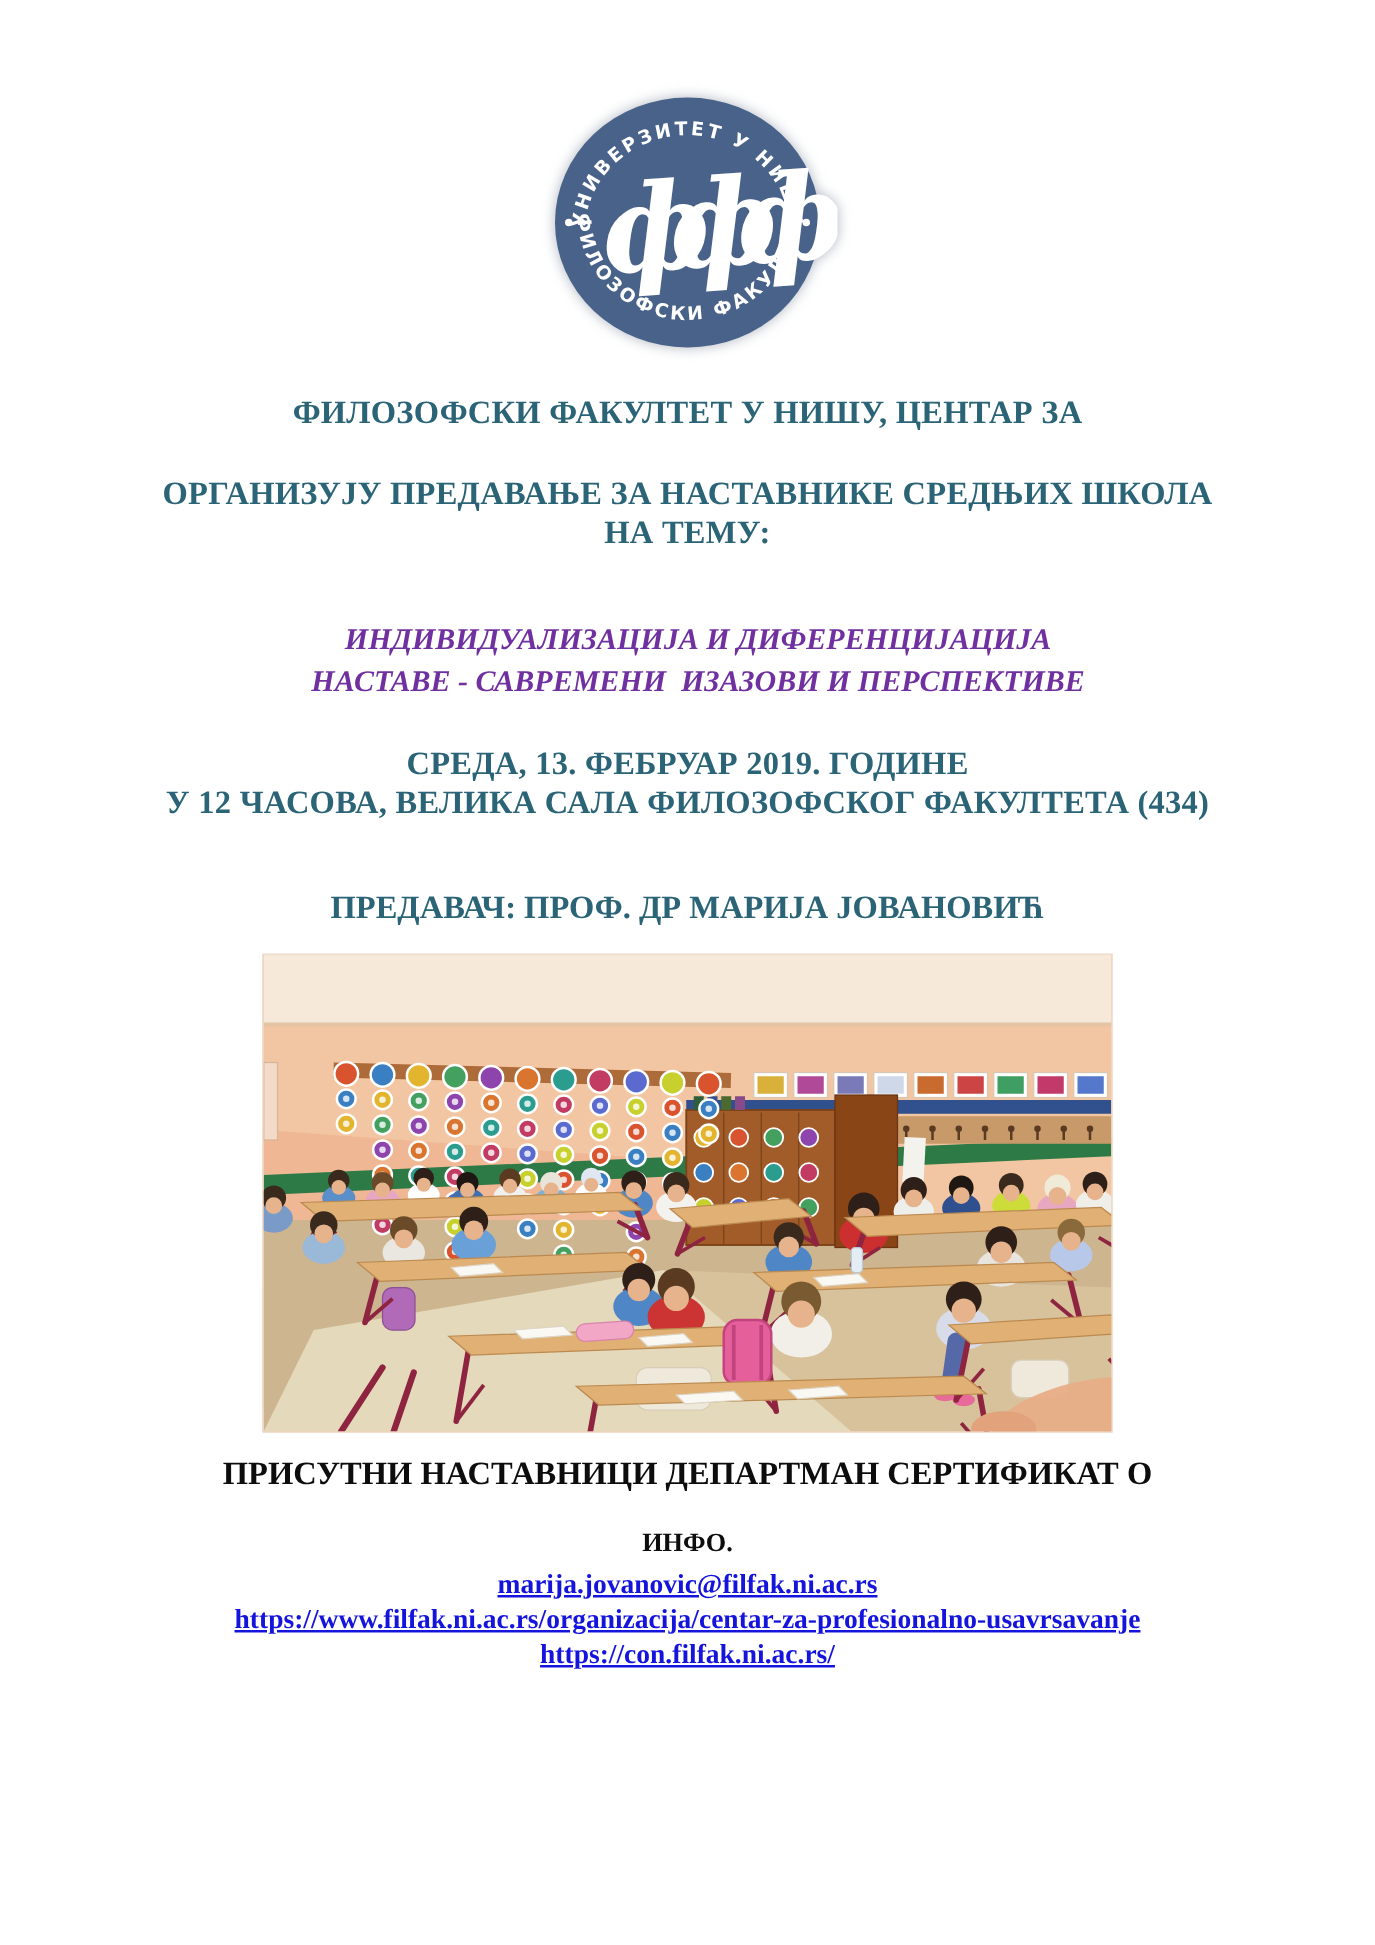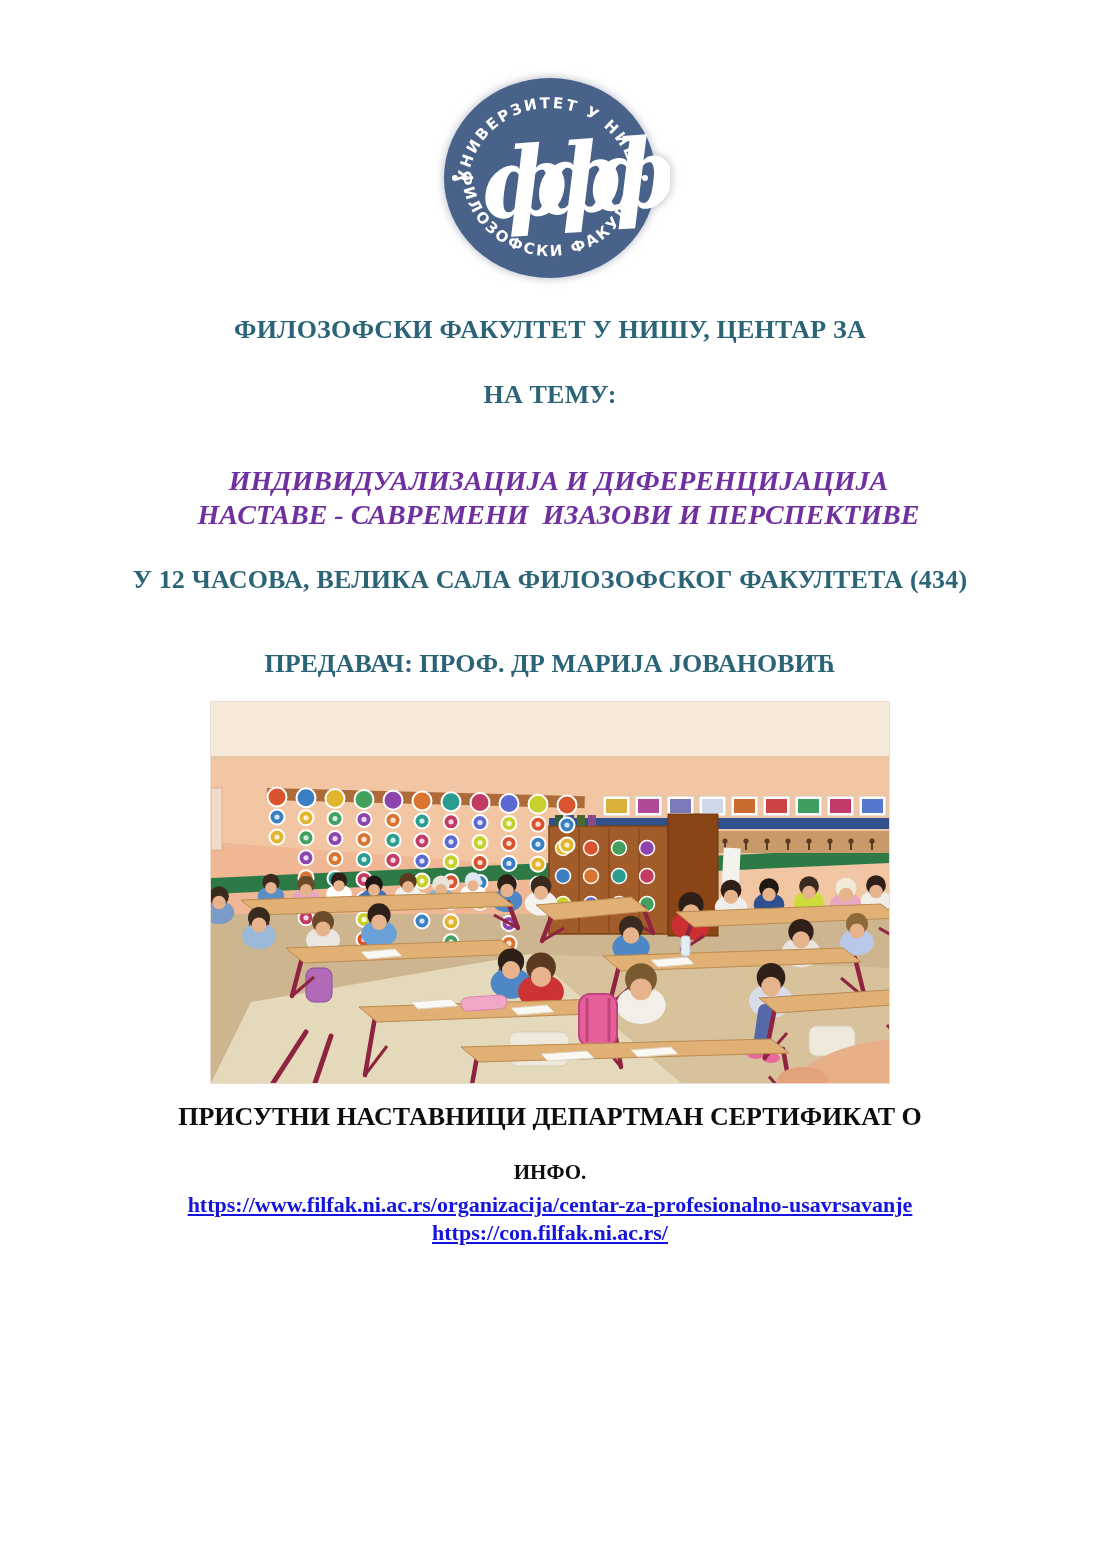--- a/index.html
+++ b/index.html
@@ -6,21 +6,21 @@
   body{width:1100px;height:1556px;font-family:"Liberation Serif",serif;color:#101010;}
   .doc{width:1100px;height:1556px;box-sizing:border-box;padding-top:66px;text-align:center;position:relative;overflow:hidden;}
   .ln{white-space:pre;}
   .logo-wrap{margin:0 auto 22px;width:240px;height:226px;}
   .logo-wrap svg{filter:drop-shadow(0 0 5px rgba(110,120,140,.55));}
   .ring-text{font-family:"DejaVu Sans",sans-serif;font-weight:bold;font-size:15px;letter-spacing:2.4px;fill:#ffffff;}
   .monogram{font-family:"DejaVu Serif",serif;font-style:italic;font-weight:bold;font-size:96px;letter-spacing:-0.34em;fill:#ffffff;}
   .h{font-weight:bold;color:var(--heading-teal);font-size:26px;line-height:31px;letter-spacing:.2px;text-align:center;}
   .organizer{margin-bottom:34px;}
   .announce{margin-bottom:54px;}
-  .title{color:var(--title-purple);font-style:italic;font-weight:bold;font-size:28px;line-height:34px;margin-bottom:32px;padding-left:17px;}
+  .title{color:var(--title-purple);font-style:italic;font-weight:bold;font-size:24px;line-height:34px;margin-bottom:32px;padding-left:17px;}
   .datetime{margin-bottom:54px;}
   .lecturer{margin-bottom:22px;font-weight:bold;color:var(--heading-teal);font-size:26px;margin-top:38px;}
   .photo{width:678px;height:381px;display:block;margin:0 auto 16px;border:1px solid #ecdccf;background:#f2c6a2;}
   .cert{color:#0d0d0d;font-weight:bold;font-size:26px;line-height:33px;margin-bottom:26px;}
   .info-label{color:#0d0d0d;font-weight:bold;font-size:21px;line-height:26px;margin-bottom:6px;}
   .link{display:block;color:var(--link-blue);font-weight:bold;font-size:22px;line-height:28px;text-decoration:underline;cursor:pointer;}
 </style>
 </head>
 <body>
 
@@ -43,29 +43,31 @@
       </text>
       <text x="132" y="148" text-anchor="middle" class="monogram" transform="rotate(-4 120 112)">ффф</text>
     </svg>
   </div>
 
   <div class="h organizer">
     <div class="ln">ФИЛОЗОФСКИ ФАКУЛТЕТ У НИШУ, ЦЕНТАР ЗА</div>
   </div>
 
   <div class="h announce">
+    <div class="ln">ОРГАНИЗУЈУ ПРЕДАВАЊЕ ЗА НАСТАВНИКЕ СРЕДЊИХ ШКОЛА</div>
     <div class="ln">НА ТЕМУ:</div>
   </div>
 
   <div class="title">
     <div class="ln">ИНДИВИДУАЛИЗАЦИЈА И ДИФЕРЕНЦИЈАЦИЈА</div>
     <div class="ln">НАСТАВЕ - САВРЕМЕНИ  ИЗАЗОВИ И ПЕРСПЕКТИВЕ</div>
   </div>
 
   <div class="h datetime">
+    <div class="ln">СРЕДА, 13. ФЕБРУАР 2019. ГОДИНЕ</div>
     <div class="ln">У 12 ЧАСОВА, ВЕЛИКА САЛА ФИЛОЗОФСКОГ ФАКУЛТЕТА (434)</div>
   </div>
 
   <div class="lecturer ln">ПРЕДАВАЧ: ПРОФ. ДР МАРИЈА ЈОВАНОВИЋ</div>
 
   <svg class="photo" viewBox="0 0 678 381">
       <rect x="0" y="0" width="678" height="381" fill="#f2c6a2"></rect>
       <rect x="0" y="0" width="678" height="56" fill="#f7e9da"></rect>
       <rect x="0" y="54" width="678" height="3" fill="#e3c4a3"></rect>
       <polygon points="0,140 340,165 340,218 0,262" fill="#eeb390" opacity="0.8"></polygon>
@@ -465,17 +467,18 @@
       <ellipse cx="652" cy="370" rx="72" ry="28" fill="#e8ae86" opacity="0.95" transform="rotate(-14 652 370)"></ellipse>
       <ellipse cx="592" cy="379" rx="26" ry="14" fill="#e2a27c"></ellipse>
     </svg>
 
   <div class="cert">
     <div class="ln">ПРИСУТНИ НАСТАВНИЦИ ДЕПАРТМАН СЕРТИФИКАТ О</div>
   </div>
 
   <div>
     <div class="info-label">ИНФО.</div>
+    <a class="link">marija.jovanovic@filfak.ni.ac.rs</a>
     <a class="link">https://www.filfak.ni.ac.rs/organizacija/centar-za-profesionalno-usavrsavanje</a>
     <a class="link">https://con.filfak.ni.ac.rs/</a>
   </div>
 
 </div>
 
 </body></html>

